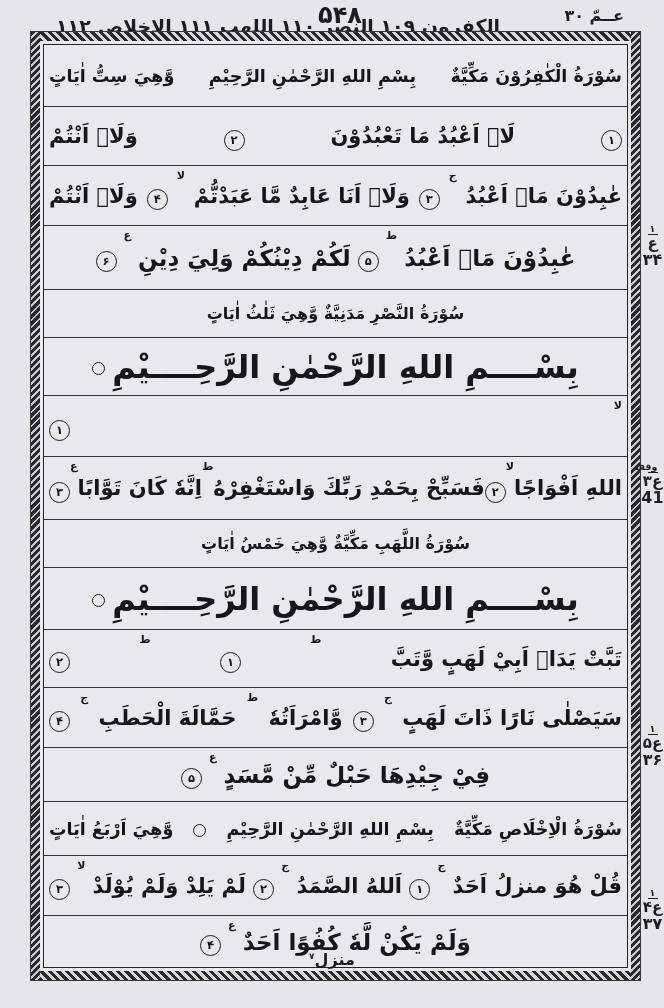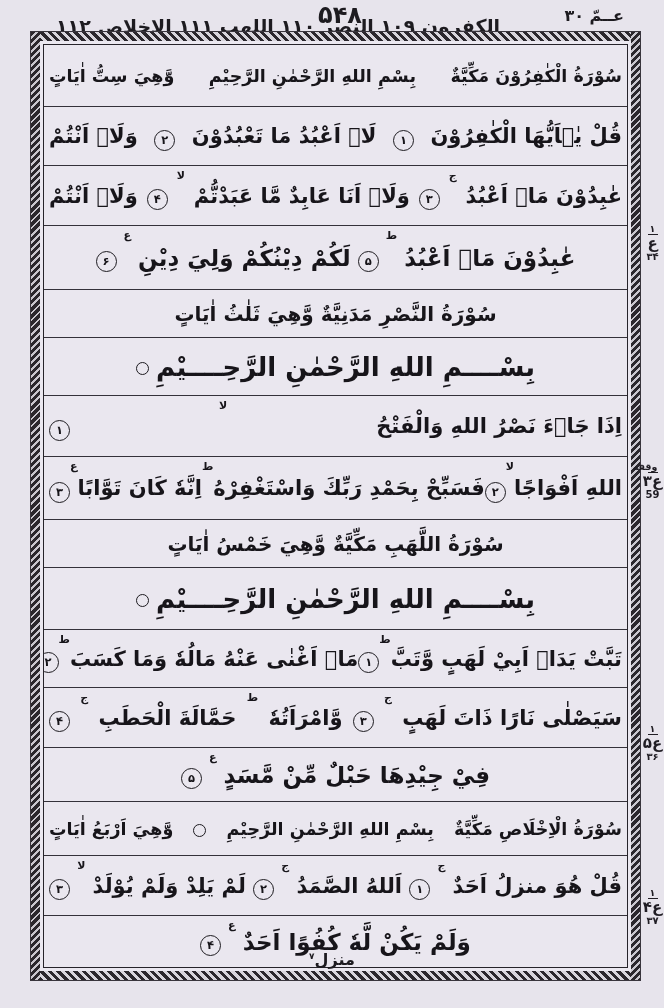--- a/index.html
+++ b/index.html
@@ -29,35 +29,35 @@
     border:1.6px solid #26232a;display:flex;flex-direction:column;box-sizing:border-box;
     background:#eae7ef;}
   
   .row{direction:rtl;display:flex;align-items:center;padding:0 5px;
     border-bottom:1.5px solid #34313a;box-sizing:border-box;overflow:hidden;
     font-weight:bold;color:#17151a;}
   .row.last{border-bottom:none;}
   .row.spread{justify-content:space-between;}
   .row.center{justify-content:center;gap:7px;}
   .fz-sm{font-size:17.5px;}
-  .fz-hdr{font-size:20px;}
-  .fz-bsm{font-size:26px;}
+  .fz-hdr{font-size:16px;}
+  .fz-bsm{font-size:32px;}
   .fz-main{font-size:21px;}
   .fz-c{font-size:23px;}
   .row .t{white-space:nowrap;text-align:right;}
   .waqf{font-size:11px;align-self:flex-start;margin-top:3px;font-weight:bold;}
   .ayah{flex:0 0 auto;width:19px;height:19px;border:1.4px solid #1d1b20;border-radius:50%;
     font-size:11.5px;line-height:19px;text-align:center;font-weight:bold;margin-top:8px;}
   .ayah.empty{width:11px;height:11px;margin-top:4px;}
   
   .rmark{position:absolute;width:23px;right:0;text-align:center;direction:rtl;
     line-height:1.05;font-weight:bold;color:#201d24;}
   .rmark .l1{display:block;font-size:9.5px;border-bottom:1px solid #201d24;width:10px;margin:0 auto 1px;}
   .rmark .l2{display:block;font-size:15px;}
-  .rmark .l3{display:block;font-size:10px;}
+  .rmark .l3{display:block;font-size:16px;}
   
   .catchword{position:absolute;top:950px;left:0;width:664px;text-align:center;
     font-size:16px;font-weight:bold;direction:rtl;}
   .catchword sup{font-size:9px;}
 </style>
 </head>
 <body>
 
 <div class="runhead">
   <span class="juz-label">عــمّ ۳۰</span>
@@ -71,21 +71,20 @@
   <div class="band band-left"></div>
   <div class="band band-right"></div>
 
   <div class="inner">
     <div class="row spread fz-sm" style="height:62px">
         <span class="t">سُوْرَةُ الْكٰفِرُوْنَ مَكِّيَّةٌ</span>
         <span class="t">بِسْمِ اللهِ الرَّحْمٰنِ الرَّحِيْمِ</span>
         <span class="t">وَّهِيَ سِتُّ اٰيَاتٍ</span>
       </div>
     <div class="row spread fz-main" style="height:59px">
-        <span class="t">قُلْ يٰۤاَيُّهَا الْكٰفِرُوْنَ</span>
         <span class="ayah">۱</span>
         <span class="t">لَاۤ اَعْبُدُ مَا تَعْبُدُوْنَ</span>
         <span class="ayah">۲</span>
         <span class="t">وَلَاۤ اَنْتُمْ</span>
       </div>
     <div class="row spread fz-main" style="height:60px">
         <span class="t">عٰبِدُوْنَ مَاۤ اَعْبُدُ</span>
         <span class="waqf">ج</span>
         <span class="ayah">۳</span>
         <span class="t">وَلَاۤ اَنَا عَابِدٌ مَّا عَبَدْتُّمْ</span>
@@ -102,21 +101,20 @@
         <span class="ayah">۶</span>
       </div>
     <div class="row center fz-hdr" style="height:48px">
         <span class="t">سُوْرَةُ النَّصْرِ مَدَنِيَّةٌ وَّهِيَ ثَلٰثُ اٰيَاتٍ</span>
       </div>
     <div class="row center fz-bsm" style="height:58px">
         <span class="t">بِسْــــمِ اللهِ الرَّحْمٰنِ الرَّحِــــيْمِ</span>
         <span class="ayah empty"></span>
       </div>
     <div class="row spread fz-main" style="height:61px">
-        <span class="t">اِذَا جَاۤءَ نَصْرُ اللهِ وَالْفَتْحُ</span>
         <span class="waqf">لا</span>
         <span class="ayah">۱</span>
       </div>
     <div class="row spread fz-main" style="height:63px">
         <span class="t">اللهِ اَفْوَاجًا</span>
         <span class="waqf">لا</span>
         <span class="ayah">۲</span>
         <span class="t">فَسَبِّحْ بِحَمْدِ رَبِّكَ وَاسْتَغْفِرْهُ</span>
         <span class="waqf">ط</span>
         <span class="t">اِنَّهٗ كَانَ تَوَّابًا</span>
@@ -127,21 +125,20 @@
         <span class="t">سُوْرَةُ اللَّهَبِ مَكِّيَّةٌ وَّهِيَ خَمْسُ اٰيَاتٍ</span>
       </div>
     <div class="row center fz-bsm" style="height:62px">
         <span class="t">بِسْــــمِ اللهِ الرَّحْمٰنِ الرَّحِــــيْمِ</span>
         <span class="ayah empty"></span>
       </div>
     <div class="row spread fz-main" style="height:58px">
         <span class="t">تَبَّتْ يَدَاۤ اَبِيْ لَهَبٍ وَّتَبَّ</span>
         <span class="waqf">ط</span>
         <span class="ayah">۱</span>
-        <span class="t">مَاۤ اَغْنٰى عَنْهُ مَالُهٗ وَمَا كَسَبَ</span>
         <span class="waqf">ط</span>
         <span class="ayah">۲</span>
       </div>
     <div class="row spread fz-main" style="height:60px">
         <span class="t">سَيَصْلٰى نَارًا ذَاتَ لَهَبٍ</span>
         <span class="waqf">ج</span>
         <span class="ayah">۳</span>
         <span class="t">وَّامْرَاَتُهٗ</span>
         <span class="waqf">ط</span>
         <span class="t">حَمَّالَةَ الْحَطَبِ</span>
@@ -179,21 +176,21 @@
 </div>
 
 <div class="rmark" style="top:224px">
   <span class="l1">۱</span>
   <span class="l2">ع</span>
   <span class="l3">۳۴</span>
 </div>
 <div class="rmark" style="top:462px">
   <span class="l1">وقفه</span>
   <span class="l2">ع۳</span>
-  <span class="l3">59</span>
+  <span class="l3">41</span>
 </div>
 <div class="rmark" style="top:724px">
   <span class="l1">۱</span>
   <span class="l2">ع۵</span>
   <span class="l3">۳۶</span>
 </div>
 <div class="rmark" style="top:888px">
   <span class="l1">۱</span>
   <span class="l2">ع۴</span>
   <span class="l3">۳۷</span>

